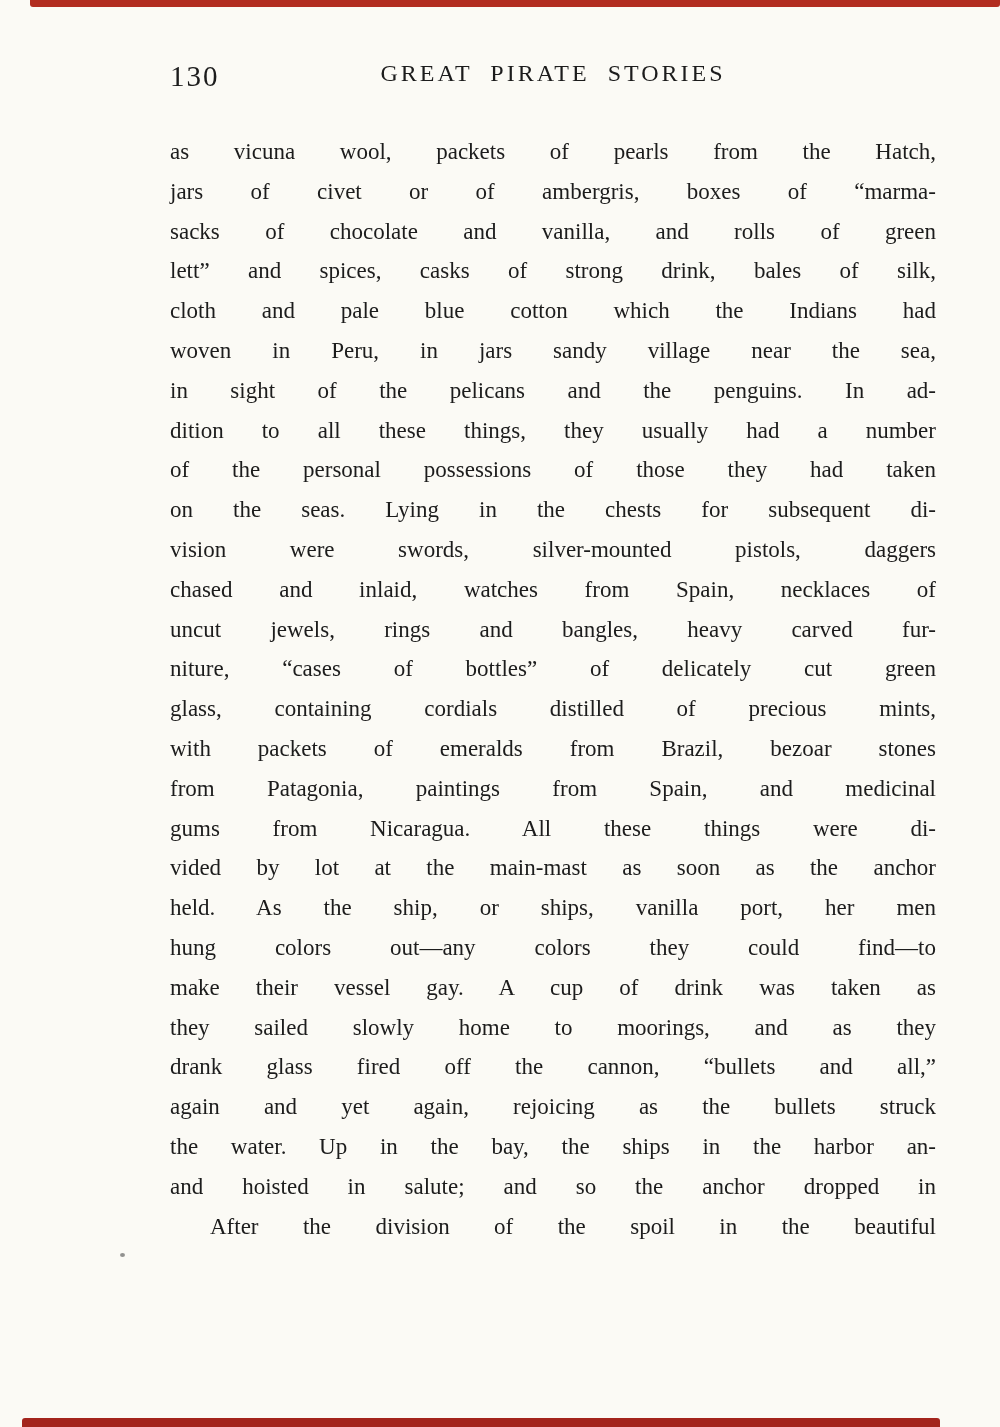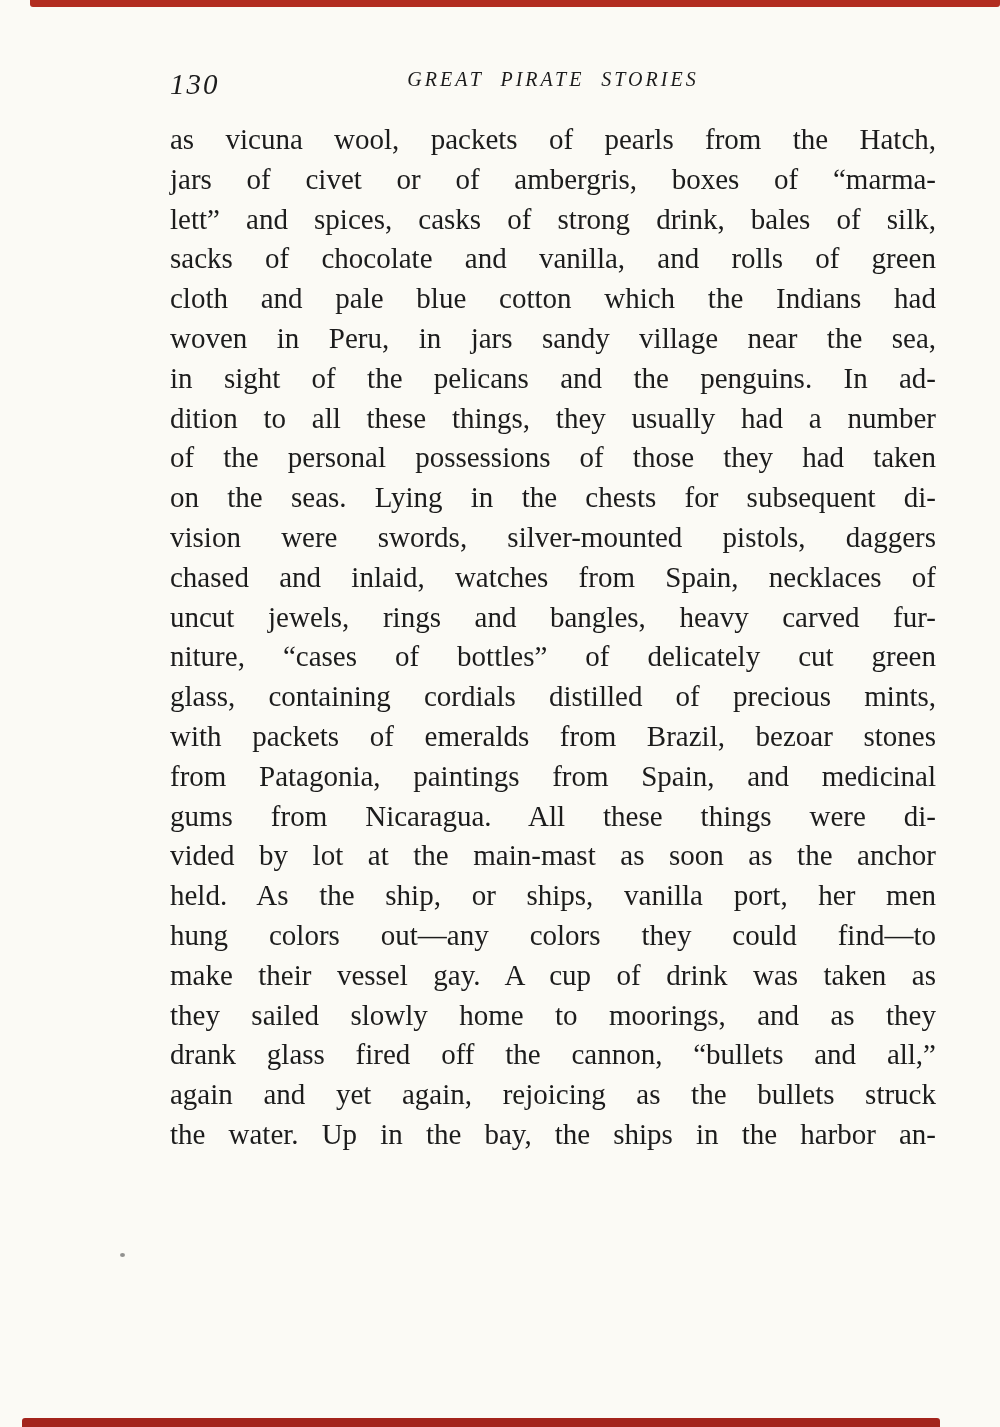--- a/index.html
+++ b/index.html
@@ -36,48 +36,47 @@
     left: 120px; top: 1253px;
     width: 5px; height: 4px;
     background: #3a3a3a;
     border-radius: 50%;
     opacity: .55;
   }
 
   
   .running-head {
     position: absolute;
-    top: 68px;
+    top: 60px;
     left: 170px;
     width: 766px;
     height: 40px;
-    font-style: italic;
   }
   .page-number {
     position: absolute;
     left: 0;
     top: 0;
     font-size: 29px;
     letter-spacing: 2px;
   }
   .running-title {
     display: block;
     text-align: center;
-    font-size: 20px;
+    font-size: 24px;
     letter-spacing: 3px;
     word-spacing: 9px;
   }
 
   
   .text-block {
     position: absolute;
-    top: 120px;
+    top: 132px;
     left: 170px;
     width: 766px;
-    font-size: 29px;
+    font-size: 23px;
     line-height: 39.8px;
   }
   .line {
     text-align: justify;
     text-align-last: justify;
     white-space: normal;
   }
   .paragraph.indent-first .line:first-child {
     text-indent: 40px;
   }
@@ -91,22 +90,22 @@
 
   <header class="running-head">
     <span class="page-number">130</span>
     <span class="running-title">GREAT PIRATE STORIES</span>
   </header>
 
   <main class="text-block" id="text-block">
       <div class="paragraph">
         <div class="line">as vicuna wool, packets of pearls from the Hatch,</div>
         <div class="line">jars of civet or of ambergris, boxes of “marma-</div>
+        <div class="line">sacks of chocolate and vanilla, and rolls of green</div>
         <div class="line">lett” and spices, casks of strong drink, bales of silk,</div>
-        <div class="line">sacks of chocolate and vanilla, and rolls of green</div>
         <div class="line">cloth and pale blue cotton which the Indians had</div>
         <div class="line">woven in Peru, in jars sandy village near the sea,</div>
         <div class="line">in sight of the pelicans and the penguins.  In ad-</div>
         <div class="line">dition to all these things, they usually had a number</div>
         <div class="line">of the personal possessions of those they had taken</div>
         <div class="line">on the seas.  Lying in the chests for subsequent di-</div>
         <div class="line">vision were swords, silver-mounted pistols, daggers</div>
         <div class="line">chased and inlaid, watches from Spain, necklaces of</div>
         <div class="line">uncut jewels, rings and bangles, heavy carved fur-</div>
         <div class="line">niture, “cases of bottles” of delicately cut green</div>
@@ -115,19 +114,23 @@
         <div class="line">from Patagonia, paintings from Spain, and medicinal</div>
         <div class="line">gums from Nicaragua.  All these things were di-</div>
         <div class="line">vided by lot at the main-mast as soon as the anchor</div>
         <div class="line">held.  As the ship, or ships, vanilla port, her men</div>
         <div class="line">hung colors out—any colors they could find—to</div>
         <div class="line">make their vessel gay.  A cup of drink was taken as</div>
         <div class="line">they sailed slowly home to moorings, and as they</div>
         <div class="line">drank glass fired off the cannon, “bullets and all,”</div>
         <div class="line">again and yet again, rejoicing as the bullets struck</div>
         <div class="line">the water.  Up in the bay, the ships in the harbor an-</div>
+        <div class="line">and hoisted in salute; and so the anchor dropped in</div>
+      </div>
+      <div class="paragraph indent-first">
+        <div class="line">After the division of the spoil in the beautiful</div>
       </div>
     </main>
 
   <div class="scan-speck"></div>
   <div class="scan-edge bottom"></div>
 
 </div>
 
 </body></html>

